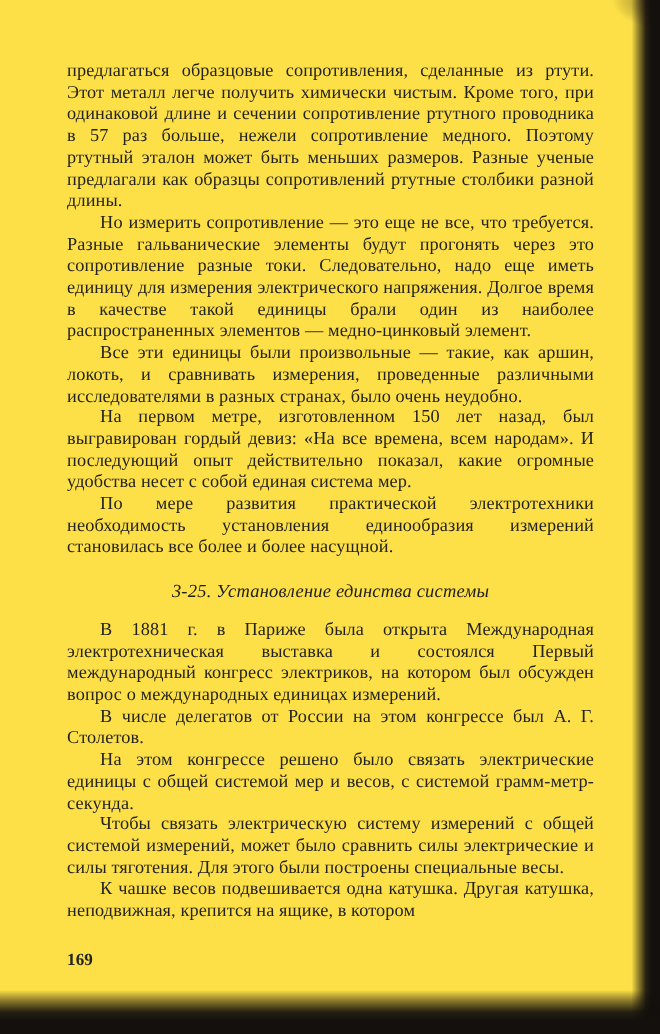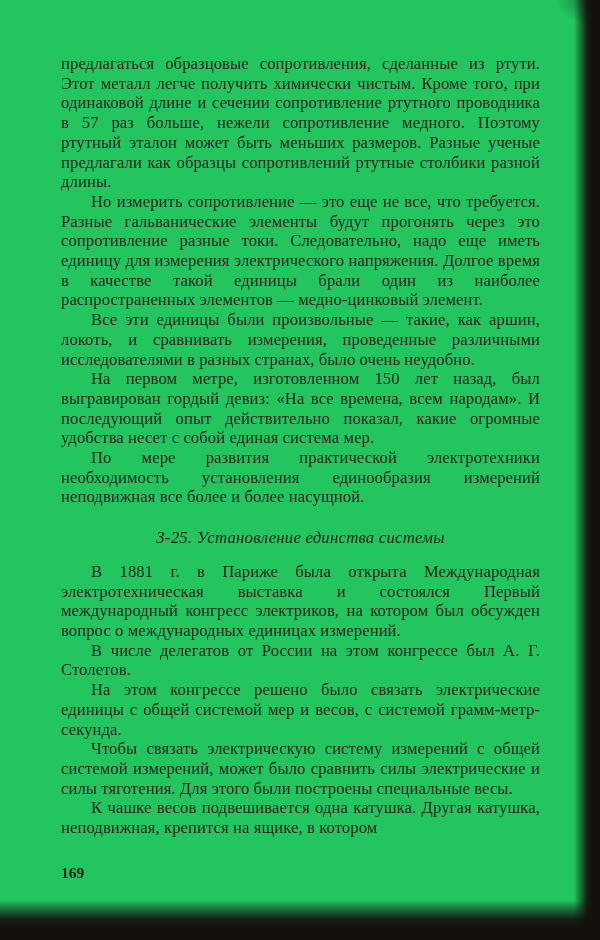--- a/index.html
+++ b/index.html
@@ -5,21 +5,21 @@
   * { margin: 0; padding: 0; box-sizing: border-box; }
   html, body { width: 600px; height: 940px; }
   body {
     font-family: "Liberation Serif", "DejaVu Serif", serif;
     background: #e9e7e2;
   }
   .page {
     position: relative;
     width: 600px;
     height: 940px;
-    background: #22c55e;
+    background: #fde047;
     overflow: hidden;
   }
   .text-block {
     position: absolute;
     left: 61px;
     top: 54px;
     width: 479px;
     color: #242321;
     font-size: 16.6px;
     line-height: 19.7px;
@@ -89,21 +89,21 @@
 </head>
 <body>
 
 <div class="page">
 
   <div class="text-block">
     <p class="para no-indent">предлагаться образцовые сопротивления, сделанные из ртути. Этот металл легче получить химически чистым. Кроме того, при одинаковой длине и сечении сопротивление ртутного проводника в 57 раз больше, нежели сопротивление медного. Поэтому ртутный эталон может быть меньших размеров. Разные ученые предлагали как образцы сопротивлений ртутные столбики разной длины.</p>
     <p class="para">Но измерить сопротивление — это еще не все, что требуется. Разные гальванические элементы будут прогонять через это сопротивление разные токи. Следовательно, надо еще иметь единицу для измерения электрического напряжения. Долгое время в качестве такой единицы брали один из наиболее распространенных элементов — медно-цинковый элемент.</p>
     <p class="para">Все эти единицы были произвольные — такие, как аршин, локоть, и сравнивать измерения, проведенные различными исследователями в разных странах, было очень неудобно.</p>
     <p class="para">На первом метре, изготовленном 150 лет назад, был выгравирован гордый девиз: «На все времена, всем народам». И последующий опыт действительно показал, какие огромные удобства несет с собой единая система мер.</p>
-    <p class="para">По мере развития практической электротехники необходимость установления единообразия измерений неподвижная все более и более насущной.</p>
+    <p class="para">По мере развития практической электротехники необходимость установления единообразия измерений становилась все более и более насущной.</p>
 
     <h2 class="heading">3-25. Установление единства системы</h2>
 
     <p class="para">В 1881 г. в Париже была открыта Международная электротехническая выставка и состоялся Первый международный конгресс электриков, на котором был обсужден вопрос о международных единицах измерений.</p>
     <p class="para">В числе делегатов от России на этом конгрессе был А. Г. Столетов.</p>
     <p class="para">На этом конгрессе решено было связать электрические единицы с общей системой мер и весов, с системой грамм-метр-секунда.</p>
     <p class="para">Чтобы связать электрическую систему измерений с общей системой измерений, может было сравнить силы электрические и силы тяготения. Для этого были построены специальные весы.</p>
     <p class="para">К чашке весов подвешивается одна катушка. Другая катушка, неподвижная, крепится на ящике, в котором</p>
   </div>
 

